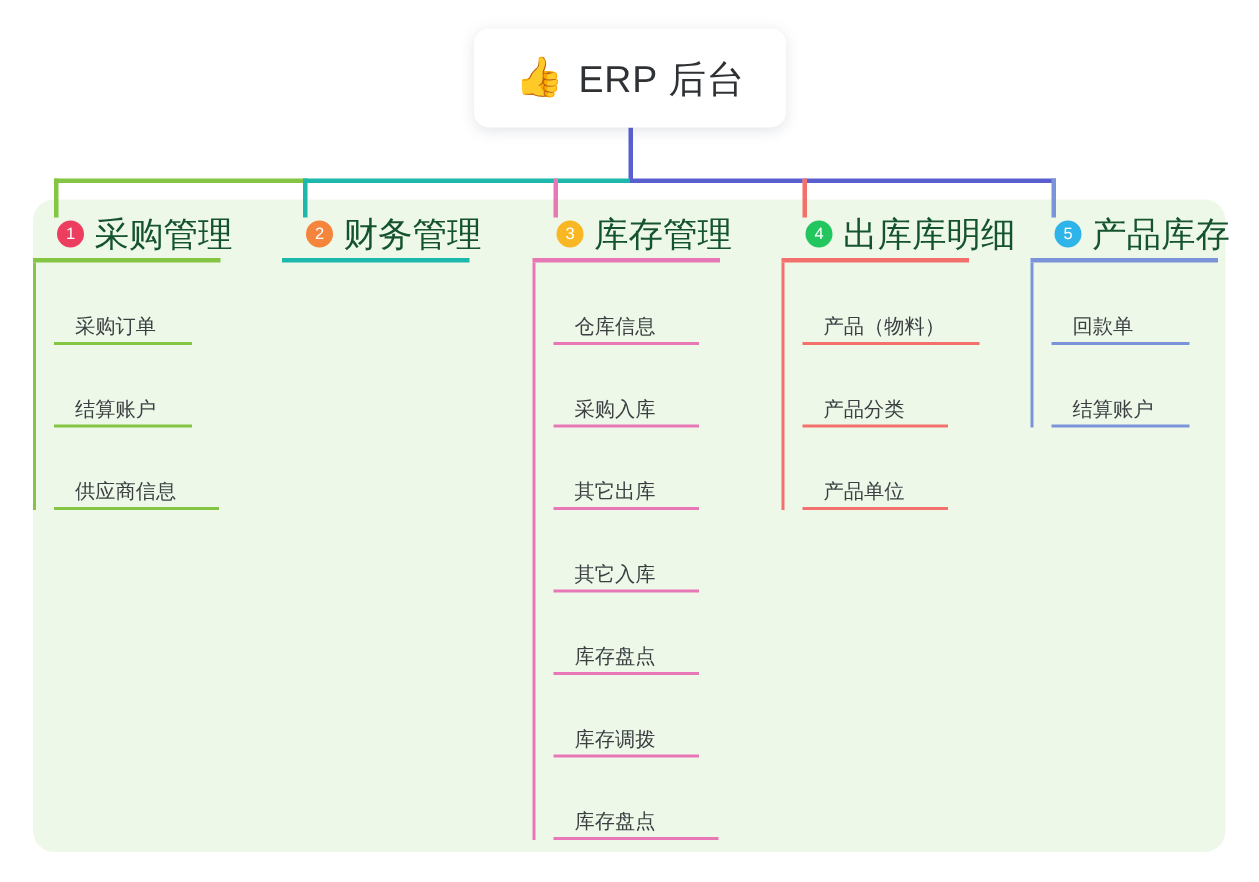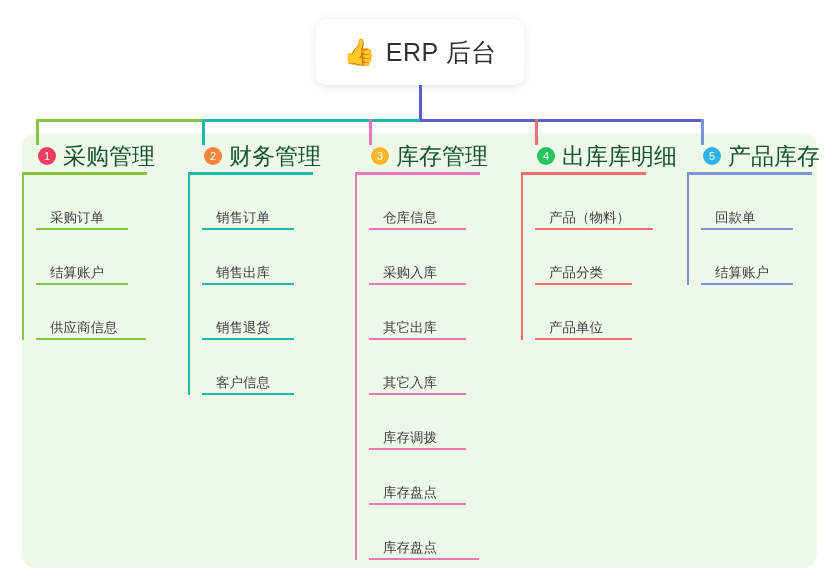--- a/index.html
+++ b/index.html
@@ -173,39 +173,20 @@
             <span class="leaf-rule" style="background: rgb(132, 197, 67); width: 110px;"></span>
           </div>
         </div>
       </div>
       <div class="branch" style="left: 188px; width: 160px;">
         <div class="branch-head">
           <span class="badge" style="background: rgb(245, 132, 60);">2</span>
           <span class="branch-title">财务管理</span>
           <span class="head-rule" style="background: rgb(28, 184, 171); width: 125px;"></span>
         </div>
-        <div class="leaves">
-          <span class="spine" style="background: rgb(28, 184, 171);"></span>
-          <div class="leaf">
-            <span class="leaf-label">销售订单</span>
-            <span class="leaf-rule" style="background: rgb(28, 184, 171); width: 92px;"></span>
-          </div>
-          <div class="leaf">
-            <span class="leaf-label">销售出库</span>
-            <span class="leaf-rule" style="background: rgb(28, 184, 171); width: 92px;"></span>
-          </div>
-          <div class="leaf">
-            <span class="leaf-label">销售退货</span>
-            <span class="leaf-rule" style="background: rgb(28, 184, 171); width: 92px;"></span>
-          </div>
-          <div class="leaf">
-            <span class="leaf-label">客户信息</span>
-            <span class="leaf-rule" style="background: rgb(28, 184, 171); width: 92px;"></span>
-          </div>
-        </div>
       </div>
       <div class="branch" style="left: 355px; width: 170px;">
         <div class="branch-head">
           <span class="badge" style="background: rgb(249, 183, 36);">3</span>
           <span class="branch-title">库存管理</span>
           <span class="head-rule" style="background: rgb(232, 120, 181); width: 125px;"></span>
         </div>
         <div class="leaves">
           <span class="spine" style="background: rgb(232, 120, 181);"></span>
           <div class="leaf">
@@ -218,25 +199,25 @@
           </div>
           <div class="leaf">
             <span class="leaf-label">其它出库</span>
             <span class="leaf-rule" style="background: rgb(232, 120, 181); width: 97px;"></span>
           </div>
           <div class="leaf">
             <span class="leaf-label">其它入库</span>
             <span class="leaf-rule" style="background: rgb(232, 120, 181); width: 97px;"></span>
           </div>
           <div class="leaf">
+            <span class="leaf-label">库存盘点</span>
+            <span class="leaf-rule" style="background: rgb(232, 120, 181); width: 97px;"></span>
+          </div>
+          <div class="leaf">
             <span class="leaf-label">库存调拨</span>
-            <span class="leaf-rule" style="background: rgb(232, 120, 181); width: 97px;"></span>
-          </div>
-          <div class="leaf">
-            <span class="leaf-label">库存盘点</span>
             <span class="leaf-rule" style="background: rgb(232, 120, 181); width: 97px;"></span>
           </div>
           <div class="leaf">
             <span class="leaf-label">库存盘点</span>
             <span class="leaf-rule" style="background: rgb(232, 120, 181); width: 110px;"></span>
           </div>
         </div>
       </div>
       <div class="branch" style="left: 521px; width: 175px;">
         <div class="branch-head">

